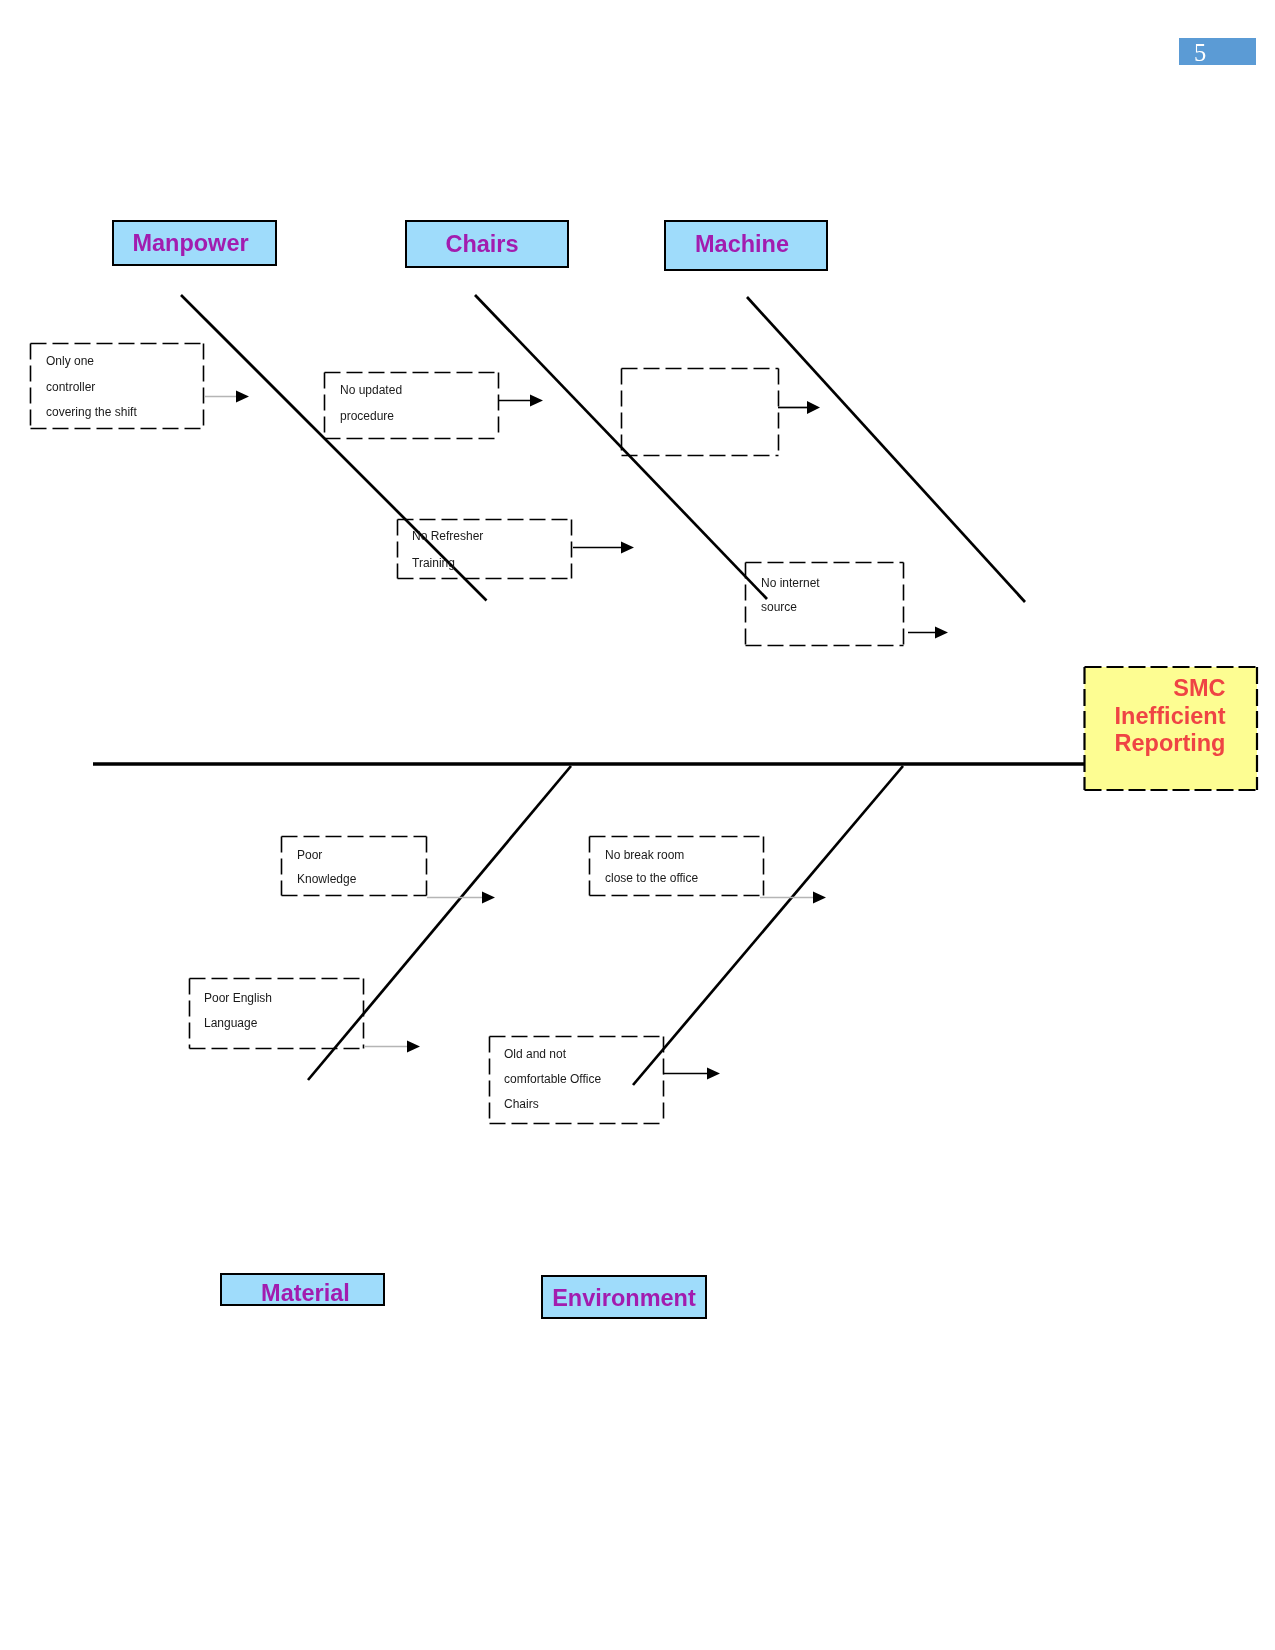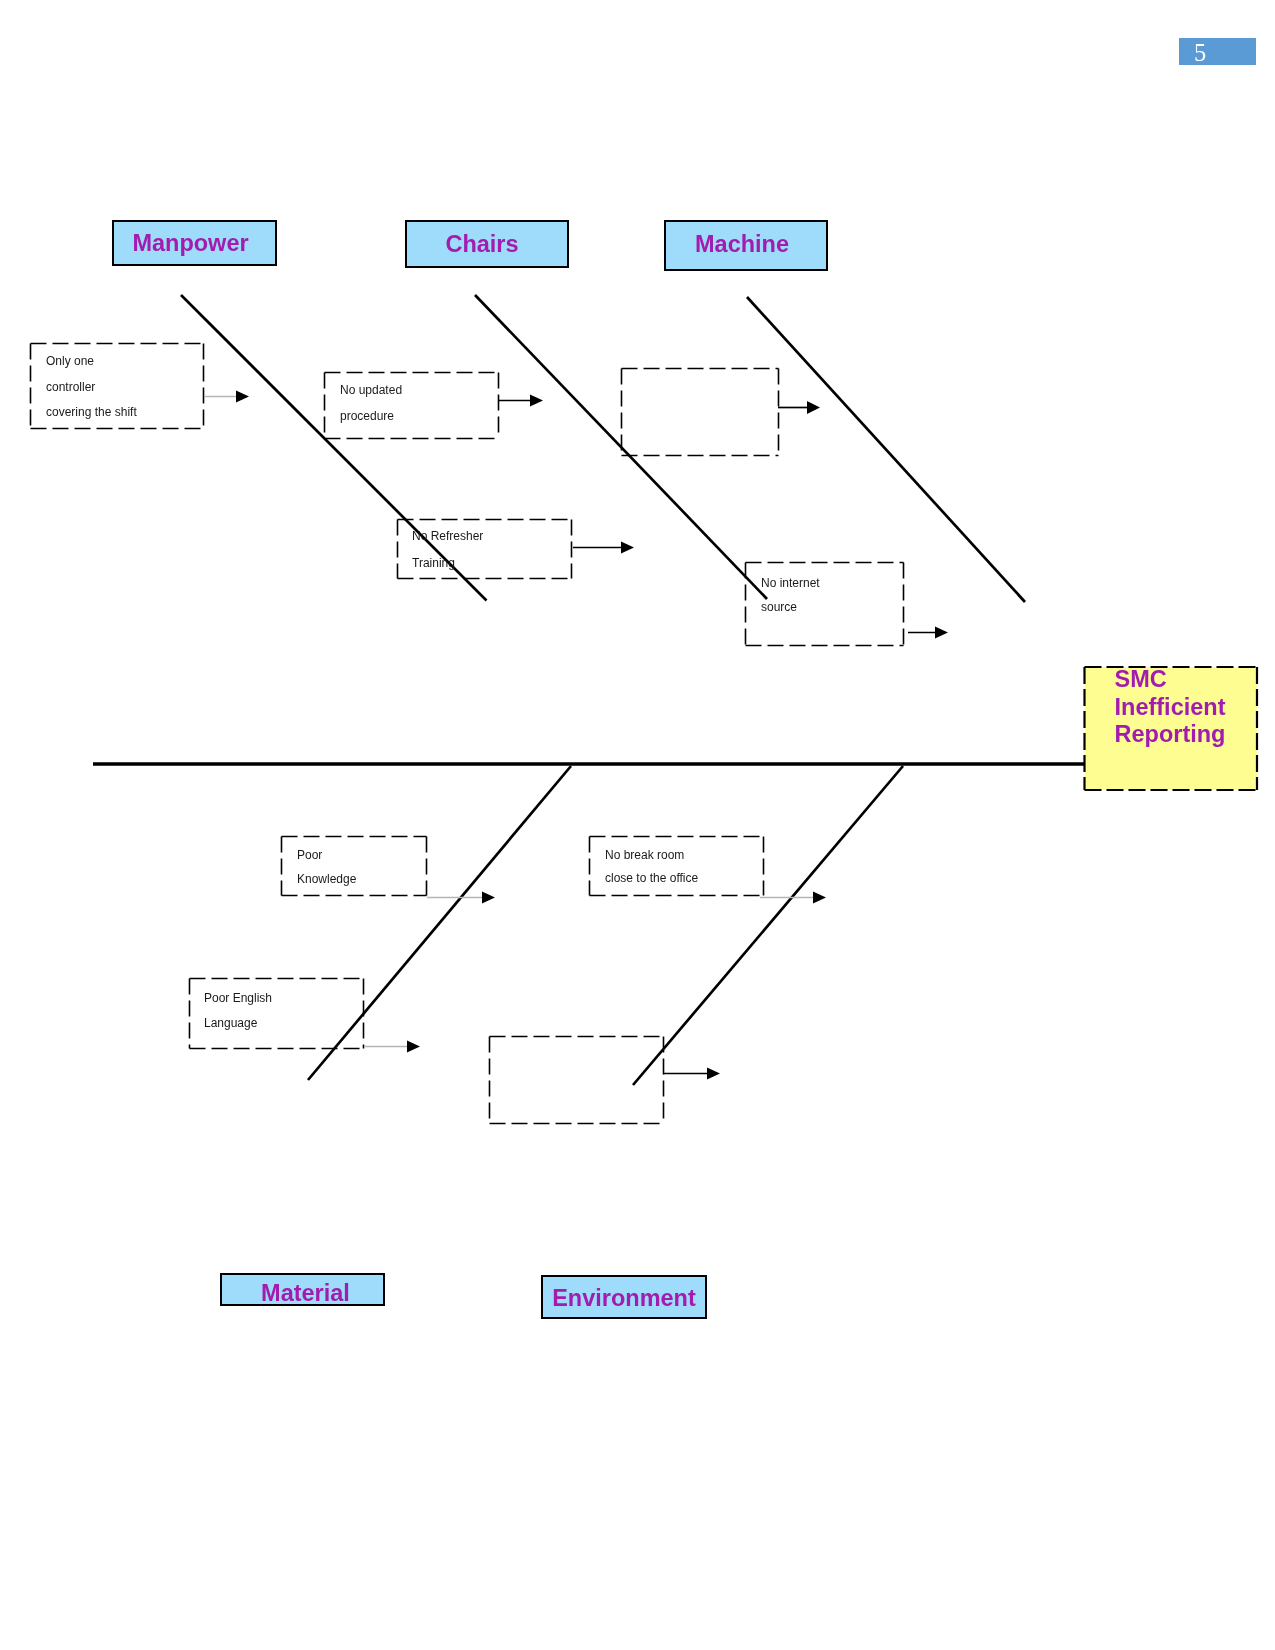--- a/index.html
+++ b/index.html
@@ -5,21 +5,21 @@
   html,body{margin:0;padding:0;background:#fff;}
   body{width:1275px;height:1650px;font-family:"Liberation Sans",sans-serif;overflow:hidden;}
   .page{position:relative;width:1275px;height:1650px;background:#fff;will-change:transform;}
   #doc-title{position:absolute;left:109px;top:37px;font-family:"Liberation Serif",serif;font-size:25.3px;color:#000;white-space:nowrap;}
   #page-number-badge{position:absolute;left:1179px;top:38px;width:77px;height:27px;background:#5b9bd5;}
   #page-number-badge span{position:absolute;left:15px;top:1px;color:#fff;font-family:"Liberation Serif",serif;font-size:24.5px;}
   svg.diagram{position:absolute;left:0;top:0;width:1275px;height:1650px;pointer-events:none;}
   .catbox{position:absolute;background:#9fdcfb;border:2.5px solid #000;box-sizing:border-box;display:flex;align-items:center;justify-content:center;font-weight:bold;font-size:23.5px;color:#a21caf;}
   .catbox span{position:relative;}
   .causebox{position:absolute;box-sizing:border-box;font-size:12px;color:#1a1a1a;white-space:pre-line;}
-  #head-box{position:absolute;display:flex;align-items:flex-start;justify-content:center;text-align:left;font-weight:bold;font-size:23.5px;line-height:27.5px;color:#a21caf;white-space:pre-line;}
+  #head-box{position:absolute;display:flex;align-items:flex-start;justify-content:center;padding-top:9px;text-align:right;font-weight:bold;font-size:23.5px;line-height:27.5px;color:#ef4444;white-space:pre-line;}
 </style>
 </head>
 <body>
 
 <div class="page">
   <div id="page-number-badge">
       <span>5</span>
     </div>
 
   <svg class="diagram" viewBox="0 0 1275 1650">
@@ -167,17 +167,20 @@
   <div class="causebox" style="left:412px;top:523px;line-height:27px;">No Refresher
 Training</div>
   <div class="causebox" style="left:761px;top:571px;line-height:24px;">No internet
 source</div>
   <div class="causebox" style="left:297px;top:844px;line-height:23.7px;">Poor
 Knowledge</div>
   <div class="causebox" style="left:605px;top:844px;line-height:23.3px;">No break room
 close to the office</div>
   <div class="causebox" style="left:204px;top:986px;line-height:25px;">Poor English
 Language</div>
+  <div class="causebox" style="left:504px;top:1042px;line-height:25px;">Old and not
+comfortable Office
+Chairs</div>
 
   <div id="head-box" style="left:1083px;top:666px;width:174px;height:124px;"><span>SMC
 Inefficient
 Reporting</span></div>
 </div>
 
 </body></html>

